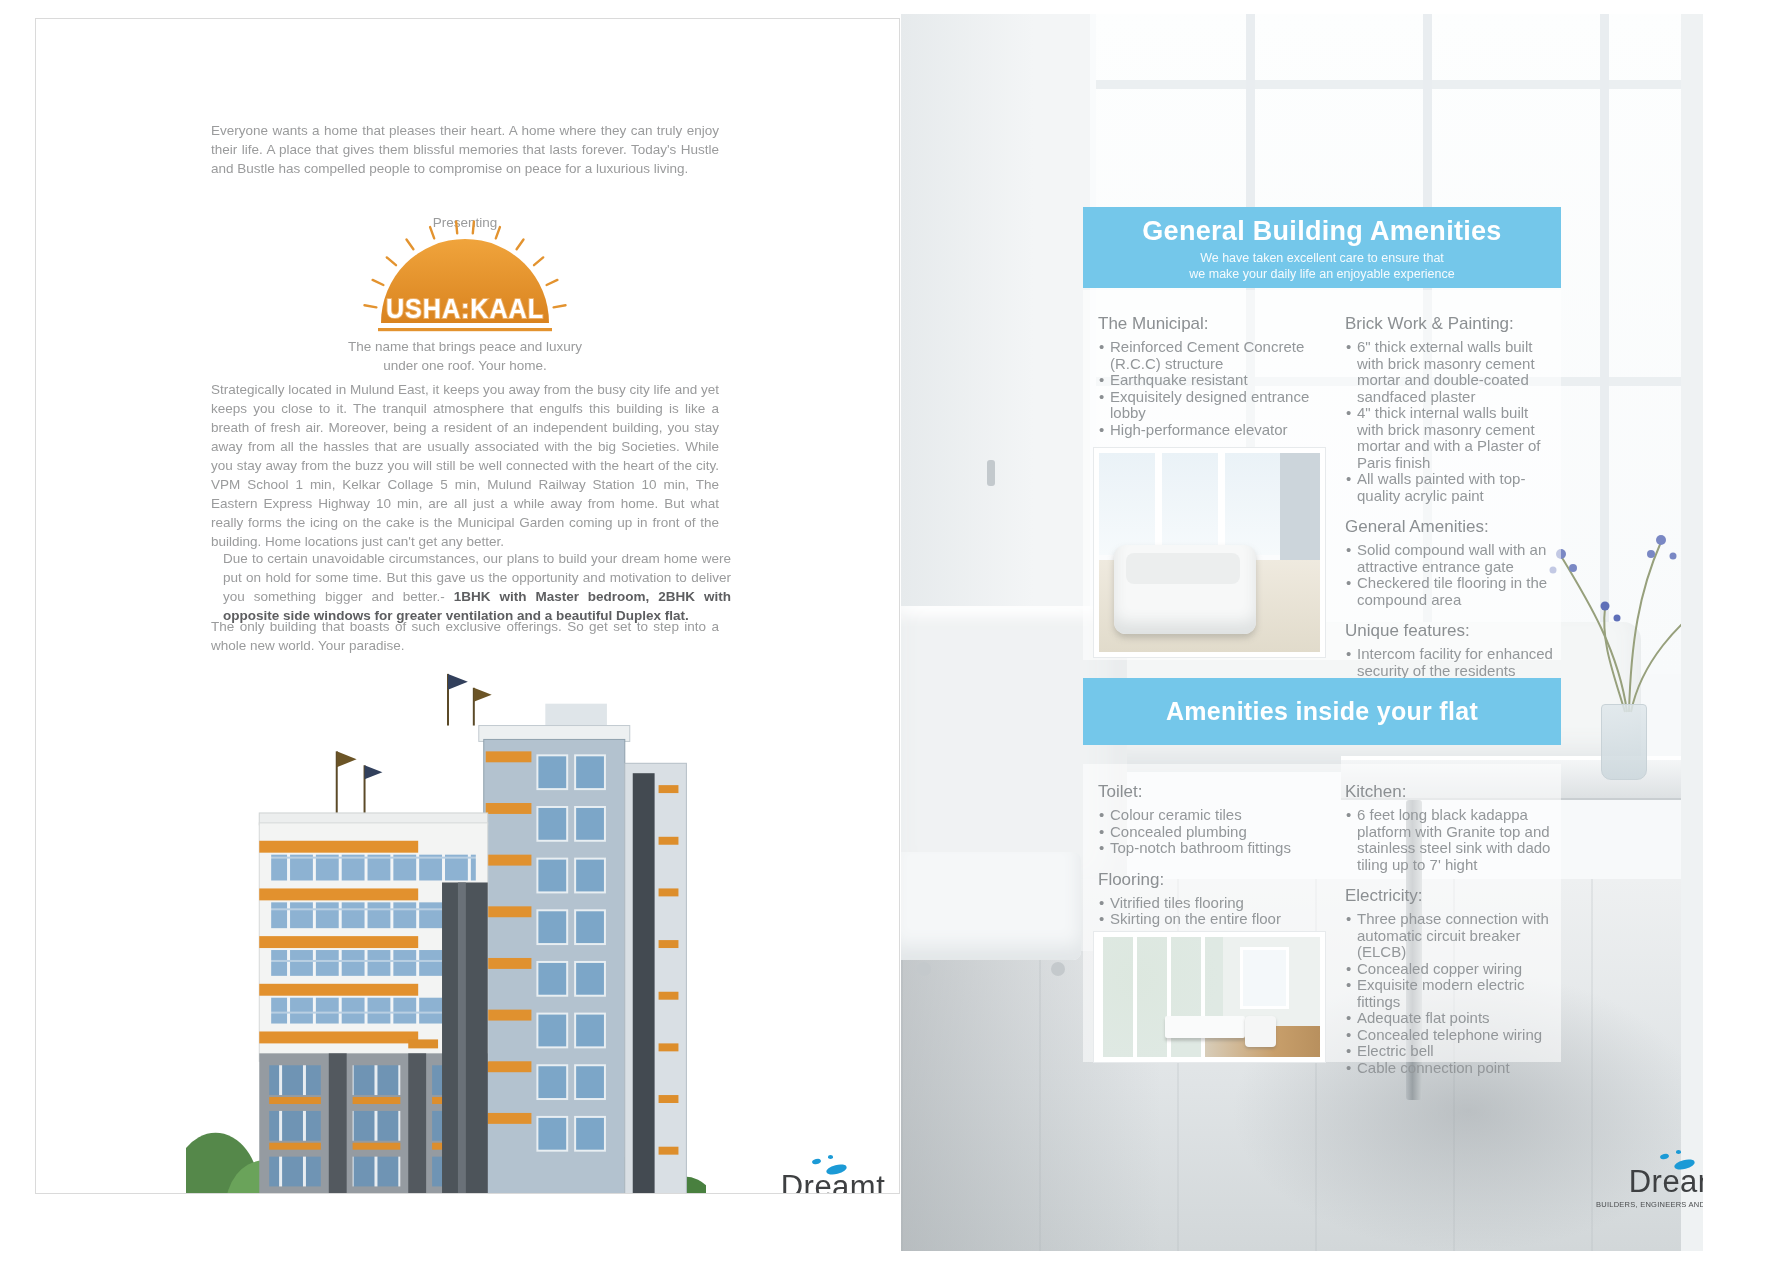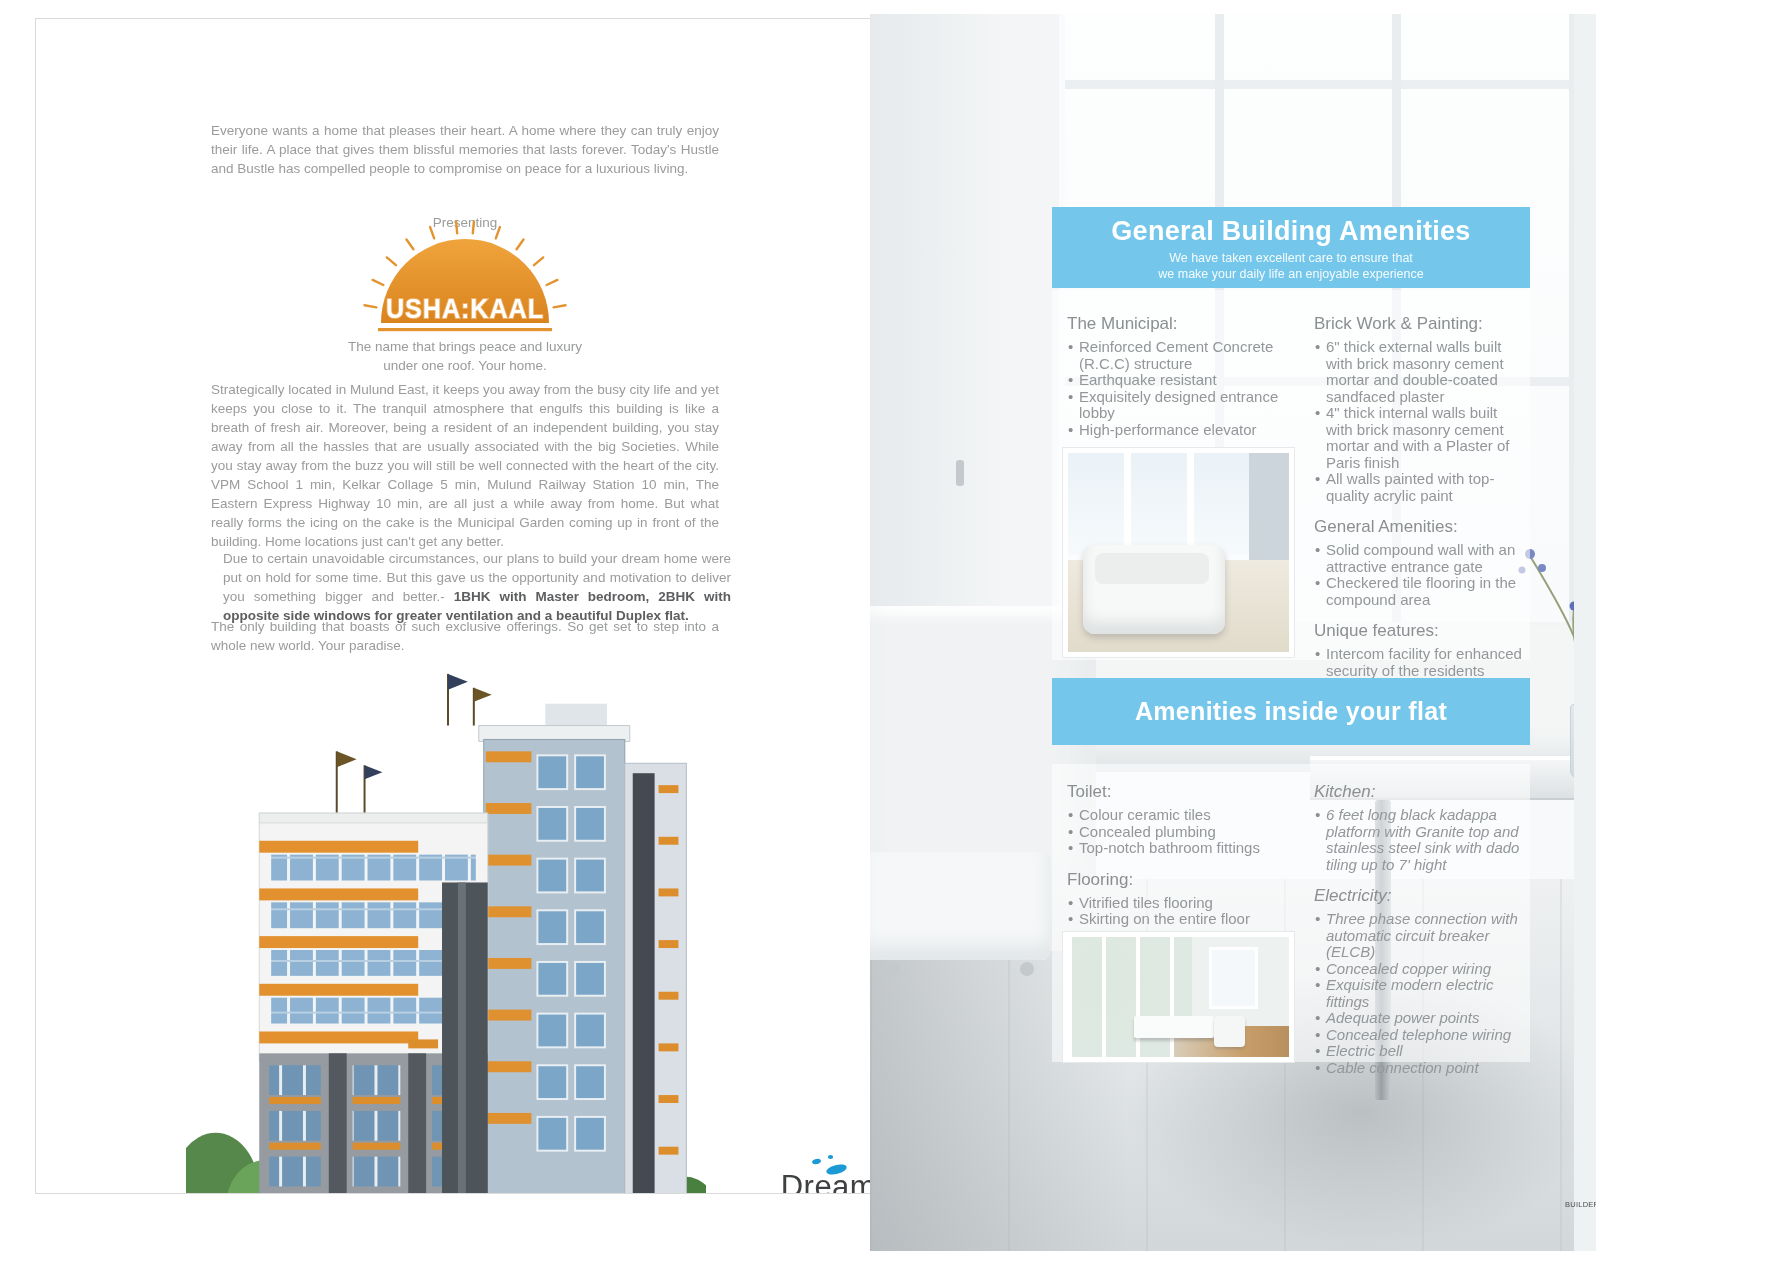--- a/index.html
+++ b/index.html
@@ -30,21 +30,21 @@
   .dreamt-name { position:absolute; left:0; right:0; top:10px; text-align:center;
                  font-size:31px; color:#3e4042; font-weight:500; letter-spacing:.5px; }
   .dreamt-sub { position:absolute; left:0; right:0; top:46px; text-align:center;
                 font-size:7.5px; letter-spacing:.25px; color:#4b4d4f; white-space:nowrap; }
   .dreamt-dots span { position:absolute; background:#1b9ad6; border-radius:50%; }
   .dreamt-dots .d1 { left:78px; top:6px; width:21px; height:9px; transform:rotate(-14deg); }
   .dreamt-dots .d2 { left:64px; top:0px; width:9px; height:5px; transform:rotate(-14deg); }
   .dreamt-dots .d3 { left:80px; top:-4px; width:5px; height:3.5px; }
 
   
-  .right-page { position:absolute; left:870px; top:14px; width:726px; height:1237px;
+  .right-page { position:absolute; left:901px; top:14px; width:802px; height:1237px;
                 background:#f7f9fa; overflow:hidden; }
   .pb { position:absolute; }
   .pb-windowwall { left:0; top:0; width:885px; height:660px;
      background:
        repeating-linear-gradient(90deg, transparent 0 168px, #e9edf0 168px 177px),
        repeating-linear-gradient(0deg, transparent 0 288px, #ebeff1 288px 297px),
        linear-gradient(#fdfefe,#f8fafb); }
   .pb-topleft { left:0; top:0; width:195px; height:640px;
      background:linear-gradient(90deg,#e6eaec,#f3f5f6 70%); border-right:6px solid #f9fbfc; }
   .pb-handle { left:86px; top:446px; width:8px; height:26px; background:#c3c9cd; border-radius:3px; }
@@ -85,21 +85,21 @@
   .banner2 { top:664px; height:67px; }
   .banner2 .b-title { font-size:25px; font-weight:700; margin-top:19px; letter-spacing:.3px; }
 
   .panel { position:absolute; left:182px; width:478px; background:rgba(255,255,255,.55); }
   .panel1 { top:276px; height:370px; }
   .panel2 { top:750px; height:298px; }
   .amen-col { position:absolute; }
   .col-a1 { left:15px; top:24px; width:235px; }
   .col-b1 { left:262px; top:24px; width:212px; }
   .col-a2 { left:15px; top:18px; width:235px; }
-  .col-b2 { left:262px; top:18px; width:212px;font-style:italic; }
+  .col-b2 { left:262px; top:18px; width:212px; }
   .amen-sec { margin-bottom:13px; }
   .amen-sec h3 { font-size:17px; font-weight:400; color:#8b8f92; margin-bottom:5px; }
   .amen-sec ul { list-style:none; }
   .amen-sec li { position:relative; padding-left:12px; font-size:15px; line-height:16.5px;
                  color:#93979a; }
   .amen-sec li::before { content:"\2022"; position:absolute; left:1px; top:0; color:#8b8f92; }
 
   
   .inset { position:absolute; border:5px solid #ffffff; box-shadow:0 0 0 1px #e7eaec; overflow:hidden; }
   .photo1 { left:193px; top:434px; width:231px; height:209px; background:#eef3f6; }
@@ -492,21 +492,21 @@
           <ul>
               <li>6 feet long black kadappa platform with Granite top and stainless steel sink with dado tiling up to 7' hight</li>
             </ul>
         </div>
         <div class="amen-sec">
           <h3>Electricity:</h3>
           <ul>
               <li>Three phase connection with automatic circuit breaker (ELCB)</li>
               <li>Concealed copper wiring</li>
               <li>Exquisite modern electric fittings</li>
-              <li>Adequate power points</li>
+              <li>Adequate flat points</li>
               <li>Concealed telephone wiring</li>
               <li>Electric bell</li>
               <li>Cable connection point</li>
             </ul>
         </div>
       </div>
     </div>
 
     <div class="inset photo2">
       <div class="p2-glass"></div>

